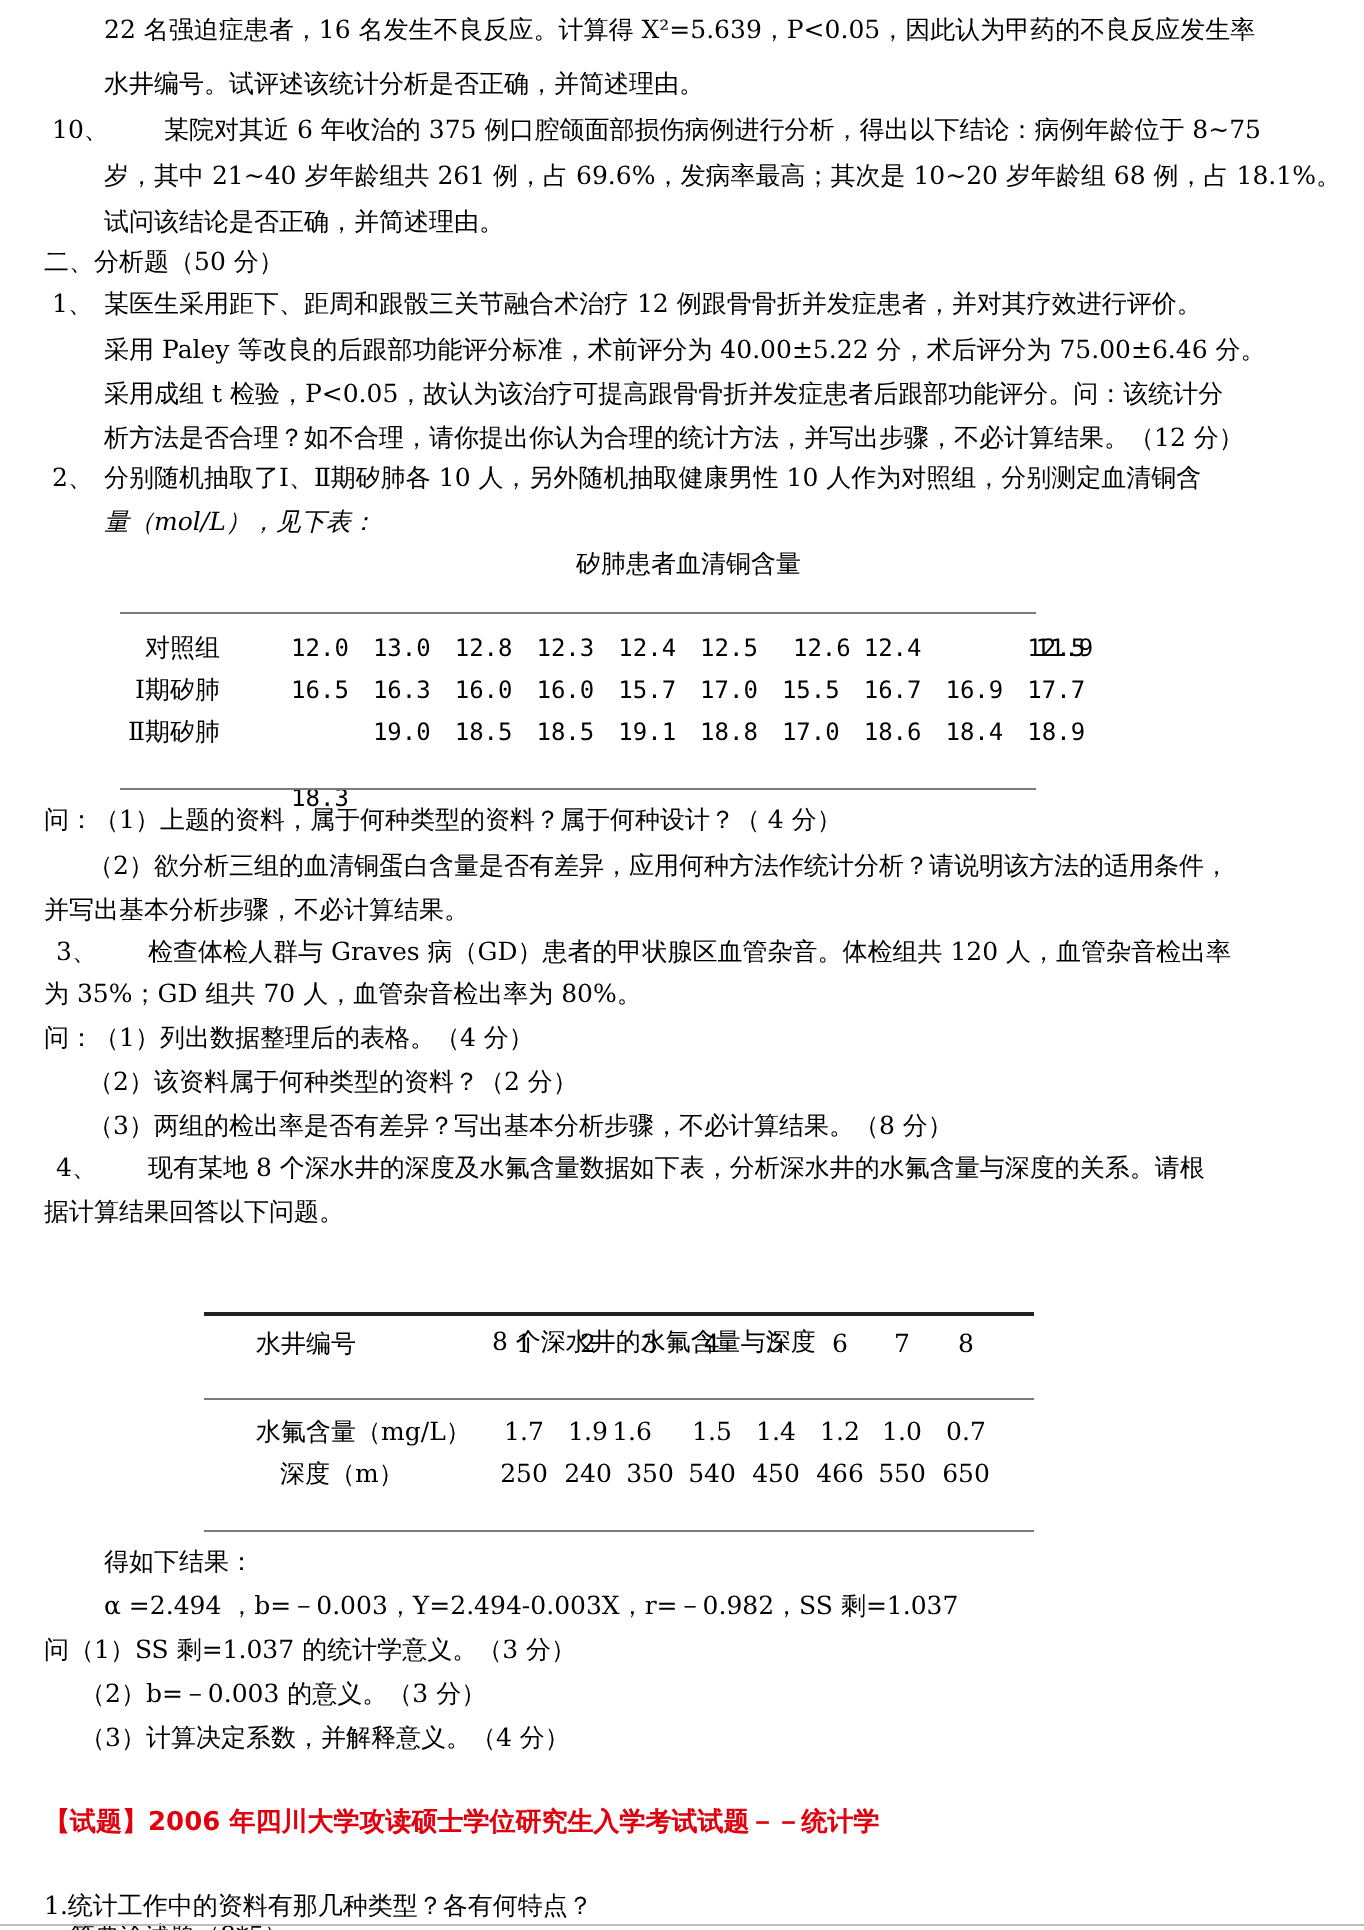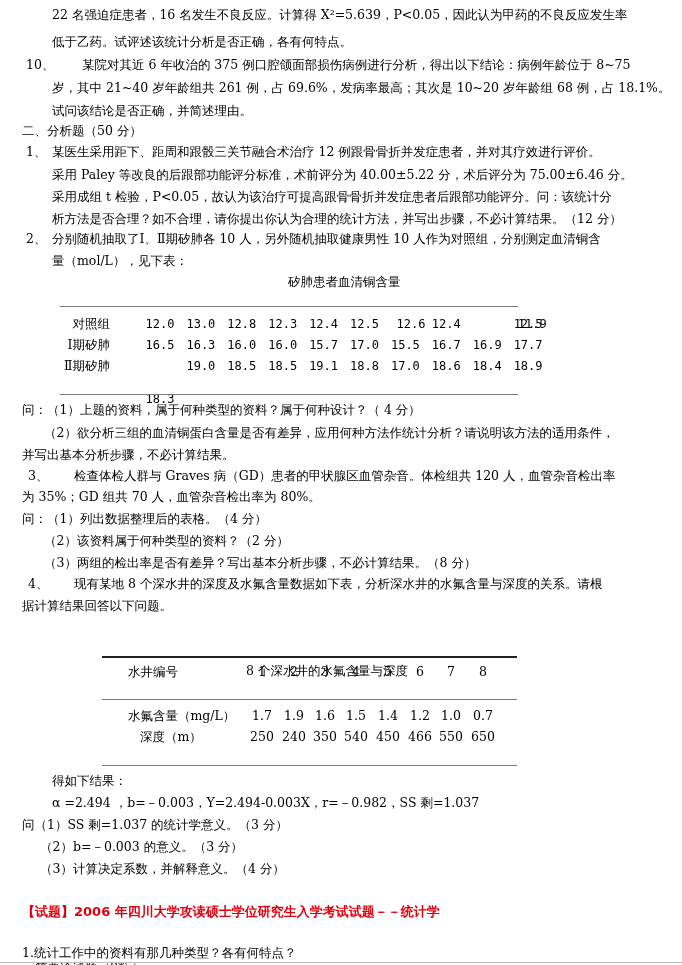--- a/index.html
+++ b/index.html
@@ -15,38 +15,38 @@
   .cell { position: absolute; white-space: nowrap; line-height: 20px; text-align: center; }
   .mono { font-family: "DejaVu Sans Mono", "Liberation Mono", monospace; font-size: 12px; }
   .caption { position: absolute; white-space: nowrap; line-height: 20px; }
   .red-title { color: #e0000e; font-weight: bold; font-family: "DejaVu Sans", "Liberation Sans", sans-serif; font-size: 13px; }
   .bottom-rule { position: absolute; left: 0; top: 962px; width: 682px; height: 1px; background: #bdbdbd; }
 </style>
 </head>
 <body>
 
 <div class="line" style="left:52px; top:5px;">22 名强迫症患者，16 名发生不良反应。计算得 X²=5.639，P&lt;0.05，因此认为甲药的不良反应发生率</div>
-<div class="line" style="left:52px; top:32px;">低于乙药。试评述该统计分析是否正确，各有何特点。</div>
+<div class="line" style="left:52px; top:32px;">水井编号。试评述该统计分析是否正确，并简述理由。</div>
 
 <div class="num" style="left:26px; top:55px;">10、</div>
 <div class="line" style="left:82px; top:55px;">某院对其近 6 年收治的 375 例口腔颌面部损伤病例进行分析，得出以下结论：病例年龄位于 8~75</div>
 <div class="line" style="left:52px; top:78px;">岁，其中 21~40 岁年龄组共 261 例，占 69.6%，发病率最高；其次是 10~20 岁年龄组 68 例，占 18.1%。</div>
 <div class="line" style="left:52px; top:101px;text-align:center;">试问该结论是否正确，并简述理由。</div>
 
 <div class="line" style="left:22px; top:121px;">二、分析题（50 分）</div>
 
 <div class="num" style="left:26px; top:142px;">1、</div>
 <div class="line" style="left:52px; top:142px;">某医生采用距下、距周和跟骰三关节融合术治疗 12 例跟骨骨折并发症患者，并对其疗效进行评价。</div>
 <div class="line" style="left:52px; top:165px;">采用 Paley 等改良的后跟部功能评分标准，术前评分为 40.00±5.22 分，术后评分为 75.00±6.46 分。</div>
 <div class="line" style="left:52px; top:187px;">采用成组 t  检验，P&lt;0.05，故认为该治疗可提高跟骨骨折并发症患者后跟部功能评分。问：该统计分</div>
 <div class="line" style="left:52px; top:209px;">析方法是否合理？如不合理，请你提出你认为合理的统计方法，并写出步骤，不必计算结果。（12 分）</div>
 
 <div class="num" style="left:26px; top:229px;">2、</div>
 <div class="line" style="left:52px; top:229px;">分别随机抽取了Ⅰ、Ⅱ期矽肺各 10 人，另外随机抽取健康男性 10 人作为对照组，分别测定血清铜含</div>
-<div class="line" style="left:52px; top:251px;">量（mol/L），见下表：</div>
+<div class="line" style="left:52px; top:251px;font-style:italic;">量（mol/L），见下表：</div>
 <div class="caption" style="left:288px; top:272px;">矽肺患者血清铜含量</div>
 
 <div class="tbl-rule" style="left:60px; top:306px; width:458px;"></div>
 <div id="table1">
     <div class="cell" style="top: 314px; left: 50px; width: 60px; text-align: right;">对照组</div>
     <div class="cell mono" style="top: 314px; left: 140px; width: 40px;">12.0</div>
     <div class="cell mono" style="top: 314px; left: 180.9px; width: 40px;">13.0</div>
     <div class="cell mono" style="top: 314px; left: 221.8px; width: 40px;">12.8</div>
     <div class="cell mono" style="top: 314px; left: 262.7px; width: 40px;">12.3</div>
     <div class="cell mono" style="top: 314px; left: 303.6px; width: 40px;">12.4</div>
@@ -103,21 +103,21 @@
     <div class="cell" style="top: 662px; left: 279px; width: 30px;">2</div>
     <div class="cell" style="top: 662px; left: 310px; width: 30px;">3</div>
     <div class="cell" style="top: 662px; left: 341px; width: 30px;">4</div>
     <div class="cell" style="top: 662px; left: 373px; width: 30px;">5</div>
     <div class="cell" style="top: 662px; left: 405px; width: 30px;">6</div>
     <div class="cell" style="top: 662px; left: 436px; width: 30px;">7</div>
     <div class="cell" style="top: 662px; left: 468px; width: 30px;">8</div>
     <div class="cell" style="top: 706px; left: 128px; text-align: left;">水氟含量（mg/L）</div>
     <div class="cell" style="top: 706px; left: 245px; width: 34px;">1.7</div>
     <div class="cell" style="top: 706px; left: 277px; width: 34px;">1.9</div>
-    <div class="cell" style="top: 706px; left: 308px; width: 34px;">1.6</div>
+    <div class="cell" style="top: 706px; left: 292px; width: 34px; text-align: right;">1.6</div>
     <div class="cell" style="top: 706px; left: 339px; width: 34px;">1.5</div>
     <div class="cell" style="top: 706px; left: 371px; width: 34px;">1.4</div>
     <div class="cell" style="top: 706px; left: 403px; width: 34px;">1.2</div>
     <div class="cell" style="top: 706px; left: 434px; width: 34px;">1.0</div>
     <div class="cell" style="top: 706px; left: 466px; width: 34px;">0.7</div>
     <div class="cell" style="top: 727px; left: 140px; text-align: left;">深度（m）</div>
     <div class="cell" style="top: 727px; left: 245px; width: 34px;">250</div>
     <div class="cell" style="top: 727px; left: 277px; width: 34px;">240</div>
     <div class="cell" style="top: 727px; left: 308px; width: 34px;">350</div>
     <div class="cell" style="top: 727px; left: 339px; width: 34px;">540</div>

